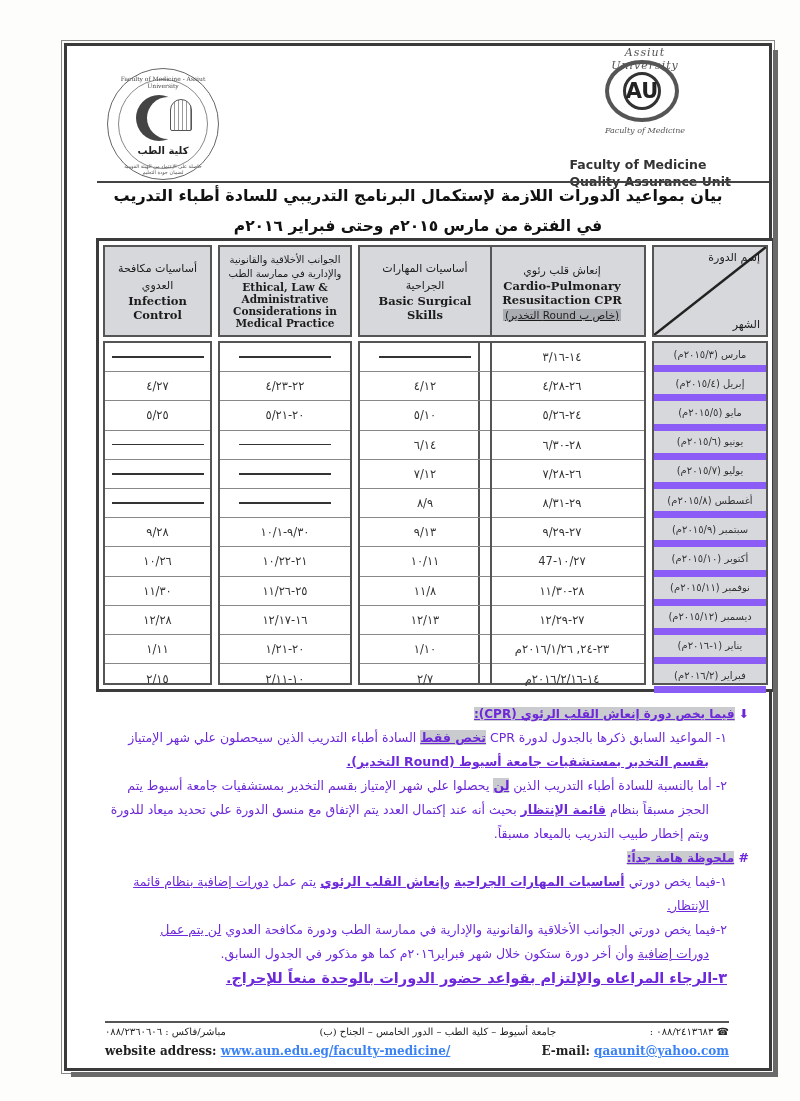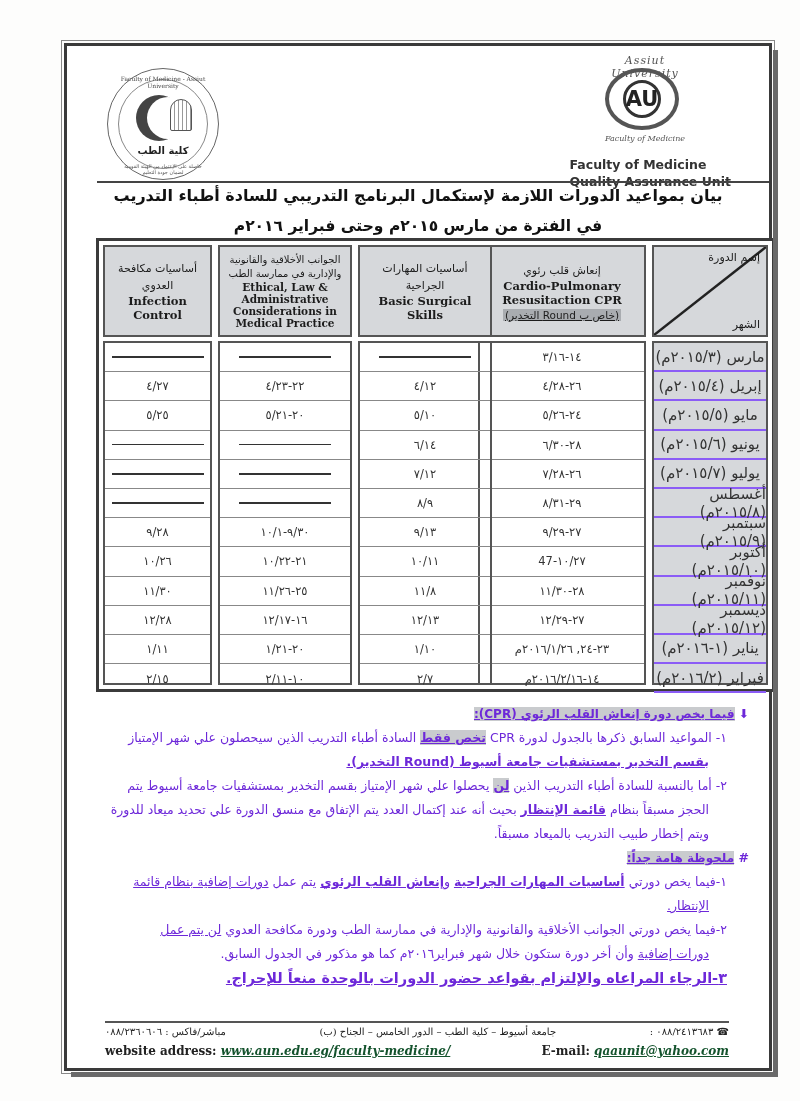--- a/index.html
+++ b/index.html
@@ -43,21 +43,21 @@
     font-family: "DejaVu Serif", serif;
   }
   .logo-left .ar-name {
     position: absolute; top: 76px; left: 0; right: 0; text-align: center; font-size: 10px; font-weight: bold; color: #222;
   }
   .logo-left .ring-text-bottom {
     position: absolute; top: 94px; left: 12px; right: 12px; text-align: center; font-size: 5px; color: #555;
   }
 
   .logo-right {
-    position: absolute; right: 72px; top: 8px; width: 110px; height: 96px;
+    position: absolute; right: 72px; top: 0; width: 110px; height: 96px;
   }
   .logo-right .oval {
     position: absolute; left: 18px; top: 14px; width: 74px; height: 62px; border-radius: 50%;
     border: 4px solid #555;
   }
   .logo-right .au-circle {
     position: absolute; left: 36px; top: 26px; width: 38px; height: 38px; border-radius: 50%;
     border: 3px solid #333; display: flex; align-items: center; justify-content: center;
     font-family: "DejaVu Sans", sans-serif; font-weight: bold; font-size: 21px; color: #222; background:#fff;
   }
@@ -111,41 +111,41 @@
     position: absolute; left: 0; right: 0; top: 96px; bottom: 0; border: 2px solid #555;
   }
   .cell {
     height: 29.2px; border-bottom: 1px solid #888; display: flex; align-items: center; justify-content: center;
     font-family: "DejaVu Sans", sans-serif; font-size: 11.5px; color: #333; direction: ltr;
   }
   .cell:last-child { border-bottom: none; }
   .dash { display: block; width: 92px; height: 1.5px; background: #333; }
 
   .month-col .col-body { background: #d6d8db; }
-  .month-col .cell { direction: rtl; font-size: 15px; border-bottom: 2px solid #8b5cf6; justify-content: center; }
+  .month-col .cell { direction: rtl; font-size: 10px; border-bottom: 7px solid #8b5cf6; justify-content: center; }
 
   .diag-head { position: absolute; left: 0; right: 0; top: 0; height: 92px; border: 2px solid #555; background: #d6d8db; }
   .diag-head svg { position: absolute; left: 0; top: 0; }
   .diag-head .tr { position: absolute; right: 6px; top: 4px; direction: rtl; font-size: 11px; }
   .diag-head .bl { position: absolute; right: 6px; bottom: 4px; direction: rtl; font-size: 11px; }
 
   
   .notes { position: absolute; left: 30px; right: 20px; top: 656px; direction: rtl; font-family: "DejaVu Sans", sans-serif; color: #6d28d9; }
   .notes .line { font-size: 12.5px; line-height: 24px; }
   .notes .hd { font-size: 12px; text-decoration: underline; font-weight: bold; }
   .hl { background: #c9cbce; }
   .u { text-decoration: underline; }
   .b { font-weight: bold; }
   .indent { padding-right: 22px; }
   .big { font-size: 14.5px !important; }
 
   .footer-rule { position: absolute; left: 38px; right: 40px; top: 975px; height: 1.5px; background: #555; }
   .footer-l1 { position: absolute; left: 38px; right: 40px; top: 980px; font-size: 10px; direction: rtl; display: flex; justify-content: space-between; font-family: "DejaVu Serif", serif; color: #222; }
   .footer-l2 { position: absolute; left: 38px; right: 40px; top: 998px; display: flex; justify-content: space-between; font-family: "DejaVu Serif", serif; font-size: 12px; font-weight: bold; color: #222; }
-  .footer-l2 a { color: #14532d; text-decoration: underline; font-style: italic; }
+  .footer-l2 a { color: #3b82f6; text-decoration: underline; }
 </style>
 </head>
 <body>
 
 <div class="page-frame">
 
   <div class="logo-left">
     <div class="inner-ring"></div>
     <div class="ring-text-top">Faculty of Medicine - Assiut University</div>
     <div class="crescent"></div>

